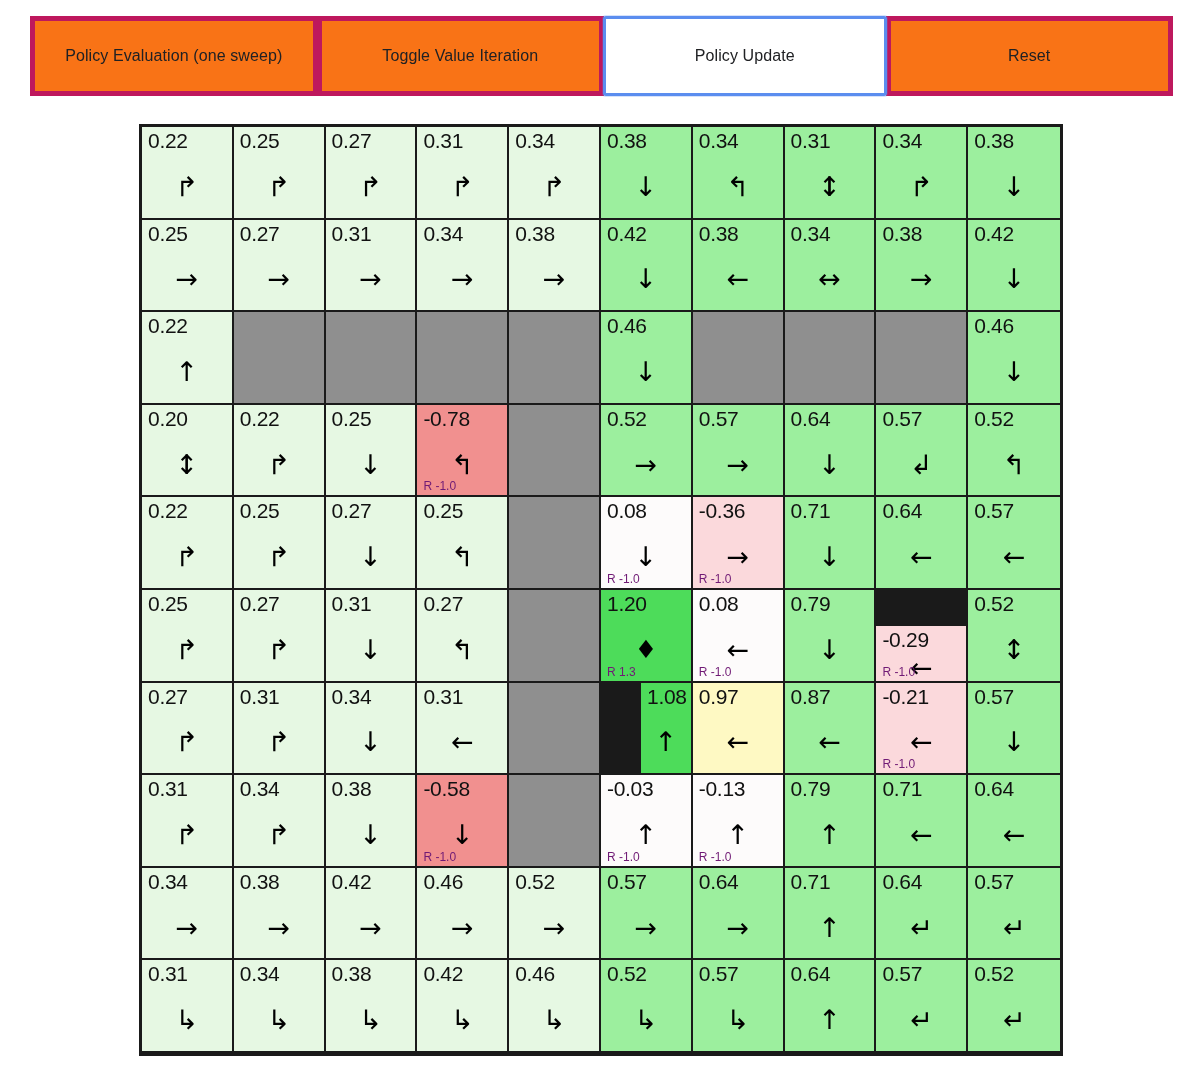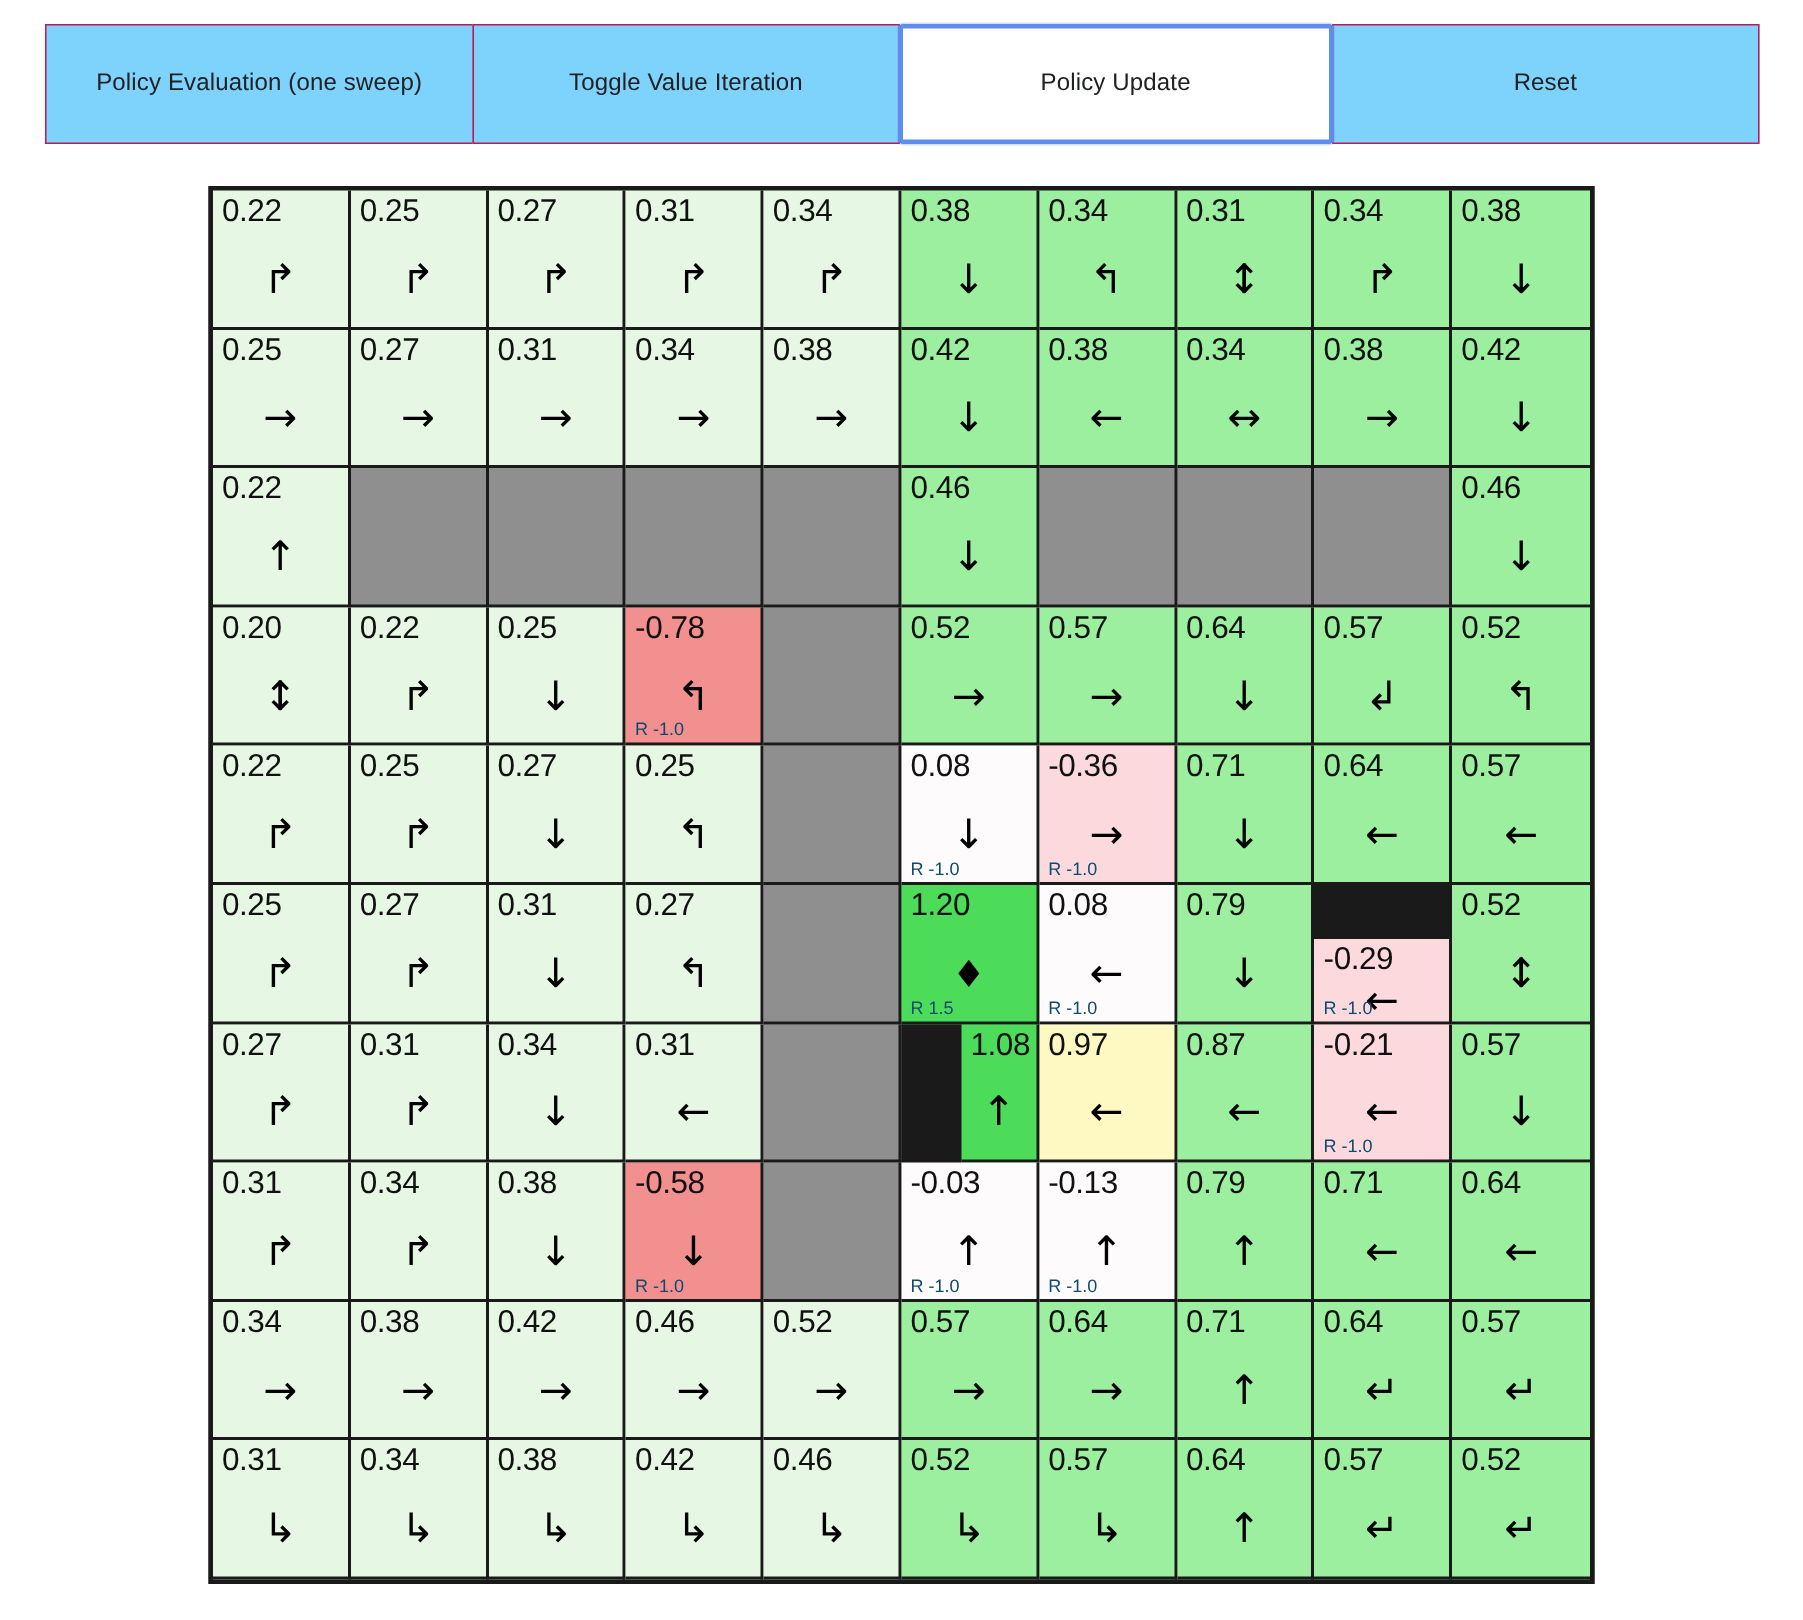--- a/index.html
+++ b/index.html
@@ -15,22 +15,22 @@
   
   #toolbar {
     position: absolute;
     left: 30px; top: 16px;
     width: 1142px; height: 80px;
     display: flex;
     align-items: stretch;
   }
   .tbtn {
     flex: 1 1 0;
-    border: 1px solid #be185d;
-    background: #7dd3fc;
+    border: 5px solid #be185d;
+    background: #f97316;
     display: flex;
     align-items: center;
     justify-content: center;
     font-size: 16px;
     color: #202124;
     letter-spacing: .1px;
     margin-right: -1px;
   }
   .tbtn.active {
     border: 3px solid #5b8def;
@@ -68,21 +68,21 @@
     position: absolute;
     left: 6px; top: 2px;
     font-size: 21px;
     color: #111;
     letter-spacing: -.3px;
   }
   .rew {
     position: absolute;
     left: 6px; bottom: 2px;
     font-size: 12px;
-    color: #0c4a6e;
+    color: #701a75;
   }
   .arrows {
     position: absolute;
     left: 0; right: 0; top: 28px; bottom: 0;
     display: flex;
     align-items: center;
     justify-content: center;
     font-size: 27px;
     line-height: 1;
     color: #000;
@@ -411,21 +411,21 @@
           <div class="arrows">
             <span class="glyph">↰</span>
           </div>
         </div>
         <div class="cell wall"></div>
         <div class="cell" style="background: rgb(77, 220, 90);">
           <div class="val">1.20</div>
           <div class="arrows small">
             <span class="glyph">♦</span>
           </div>
-          <div class="rew">R 1.5</div>
+          <div class="rew">R 1.3</div>
         </div>
         <div class="cell" style="background: rgb(253, 251, 251);">
           <div class="val">0.08</div>
           <div class="arrows">
             <span class="glyph">←</span>
           </div>
           <div class="rew">R -1.0</div>
         </div>
         <div class="cell" style="background: rgb(156, 239, 158);">
           <div class="val">0.79</div>

